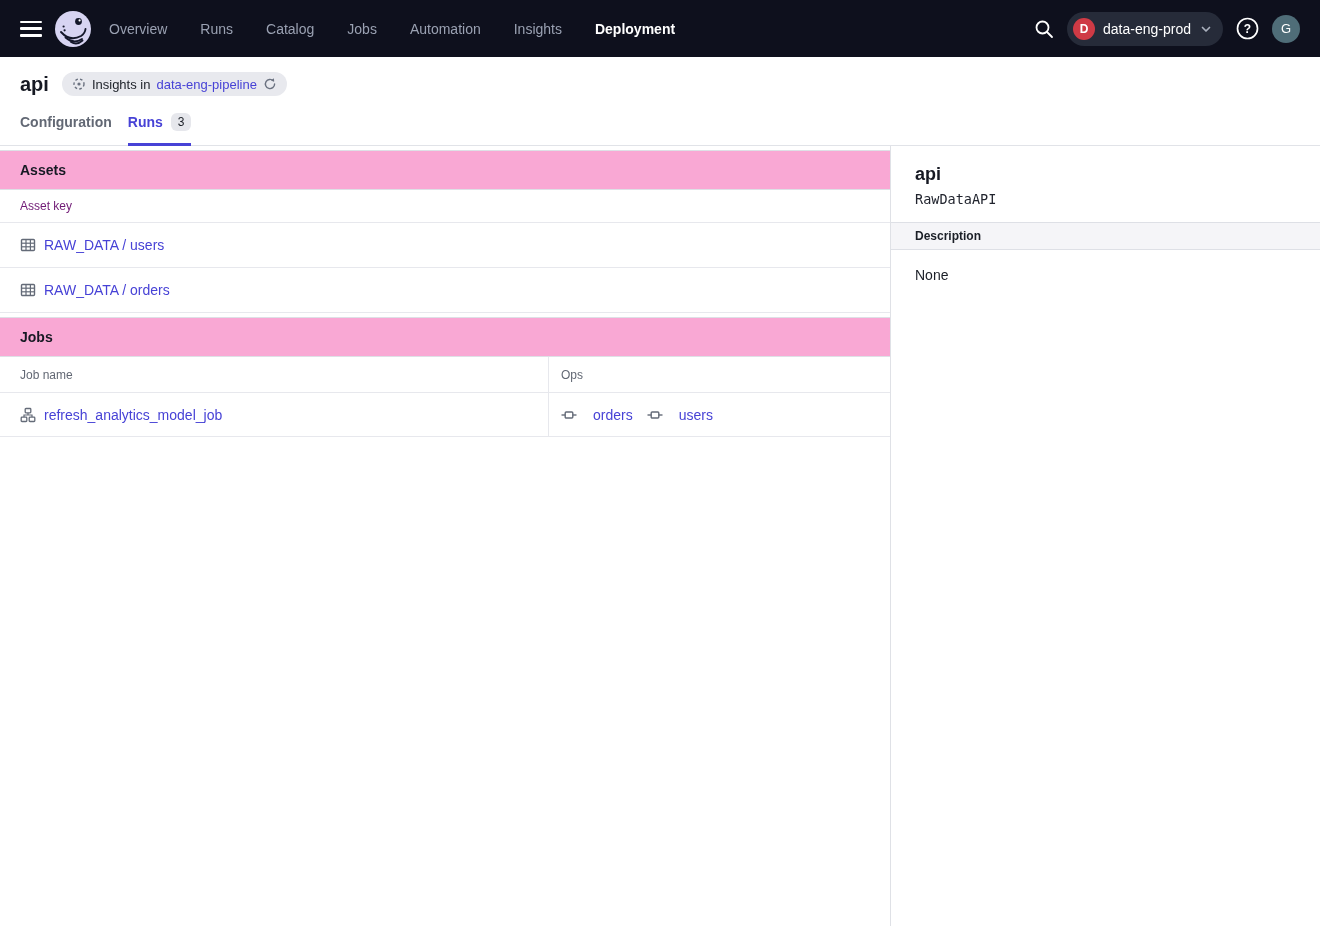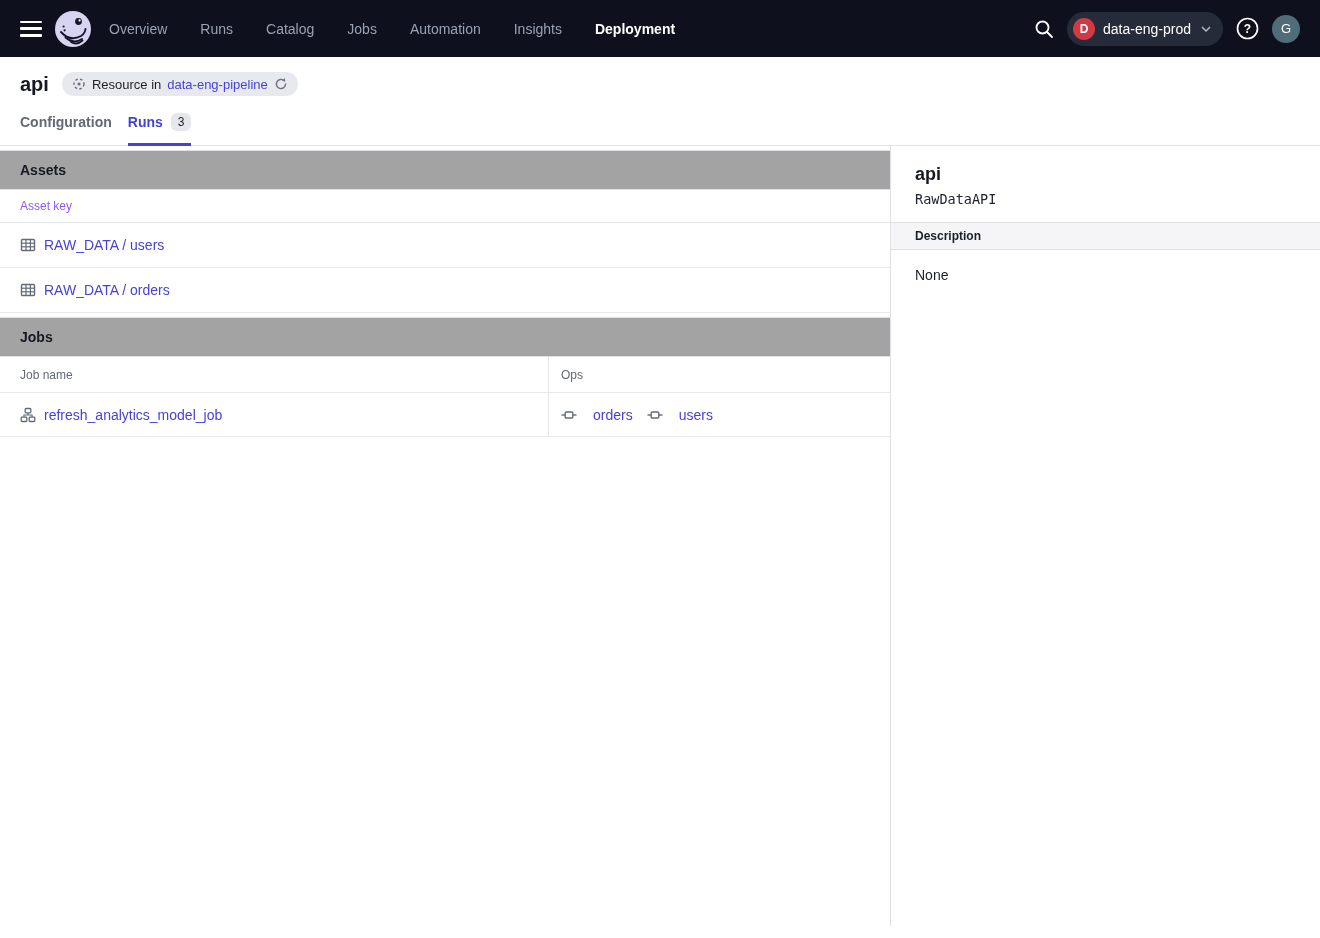--- a/index.html
+++ b/index.html
@@ -33,23 +33,23 @@
   .tab.active { color:#4742d6; }
   .tab.active::after { content:""; position:absolute; left:0; right:0; bottom:-1px; height:3px; background:#4742d6; }
   .tab-count { background:#e6e7ec; color:#1b1f27; font-size:12px; font-weight:400; border-radius:6px; padding:2px 7px; line-height:14px; }
 
   
   .content { display:flex; height:780px; }
   .main { width:890px; }
   .sidepanel { flex:1; border-left:1px solid #dfe1e6; background:#ffffff; }
 
   
-  .section-band { margin-top:4px; height:40px; background:#a3a3a3; border-top:1px solid #dee0e6; border-bottom:1px solid #dee0e6; display:flex; align-items:center; padding:0 20px; }
+  .section-band { margin-top:4px; height:40px; background:#f9a8d4; border-top:1px solid #dee0e6; border-bottom:1px solid #dee0e6; display:flex; align-items:center; padding:0 20px; }
   .section-band h2 { font-size:14px; font-weight:700; color:#161923; }
-  .col-header { height:33px; display:flex; align-items:center; padding:0 20px; font-size:12px; color:#8b5cf6; border-bottom:1px solid #e7e8ed; }
+  .col-header { height:33px; display:flex; align-items:center; padding:0 20px; font-size:12px; color:#701a75; border-bottom:1px solid #e7e8ed; }
   .asset-row { height:45px; display:flex; align-items:center; gap:8px; padding:0 20px; border-bottom:1px solid #e7e8ed; }
   .link { font-size:14px; color:#4742d6; text-decoration:none; cursor:pointer; }
 
   .job-grid { display:flex; border-bottom:1px solid #e7e8ed; }
   .job-grid .cell-name { width:548px; display:flex; align-items:center; gap:8px; padding:0 20px; }
   .job-grid .cell-ops { flex:1; display:flex; align-items:center; gap:14px; padding:0 12px; border-left:1px solid #e7e8ed; }
   .job-grid.header { height:36px; }
   .job-grid.header .cell-name, .job-grid.header .cell-ops { font-size:12px; color:#626874; }
   .job-grid.data { height:44px; }
   .op-chip { display:inline-flex; align-items:flex-end; gap:16px; }
@@ -122,21 +122,21 @@
   </div>
 </header>
 
 <div class="title-row">
   <h1 class="page-title">api</h1>
   <span class="resource-badge">
     <svg width="14" height="14" viewBox="0 0 14 14" class="gray-icon">
       <circle cx="7" cy="7" r="5" stroke="#6b7280" stroke-width="1.4" fill="none" stroke-dasharray="2.6 2.2"></circle>
       <circle cx="7" cy="7" r="1.6" fill="#6b7280"></circle>
     </svg>
-    <span>Resource in</span>
+    <span>Insights in</span>
     <a>data-eng-pipeline</a>
     <svg width="14" height="14" viewBox="0 0 14 14">
       <path d="M11.6 7a4.6 4.6 0 1 1-1.3-3.2" stroke="#6b7280" stroke-width="1.4" fill="none" stroke-linecap="round"></path>
       <polygon points="10.9,1.2 11.2,4.6 7.9,3.6" fill="#6b7280"></polygon>
     </svg>
   </span>
 </div>
 
 <div class="tabs">
   <div class="tab">

